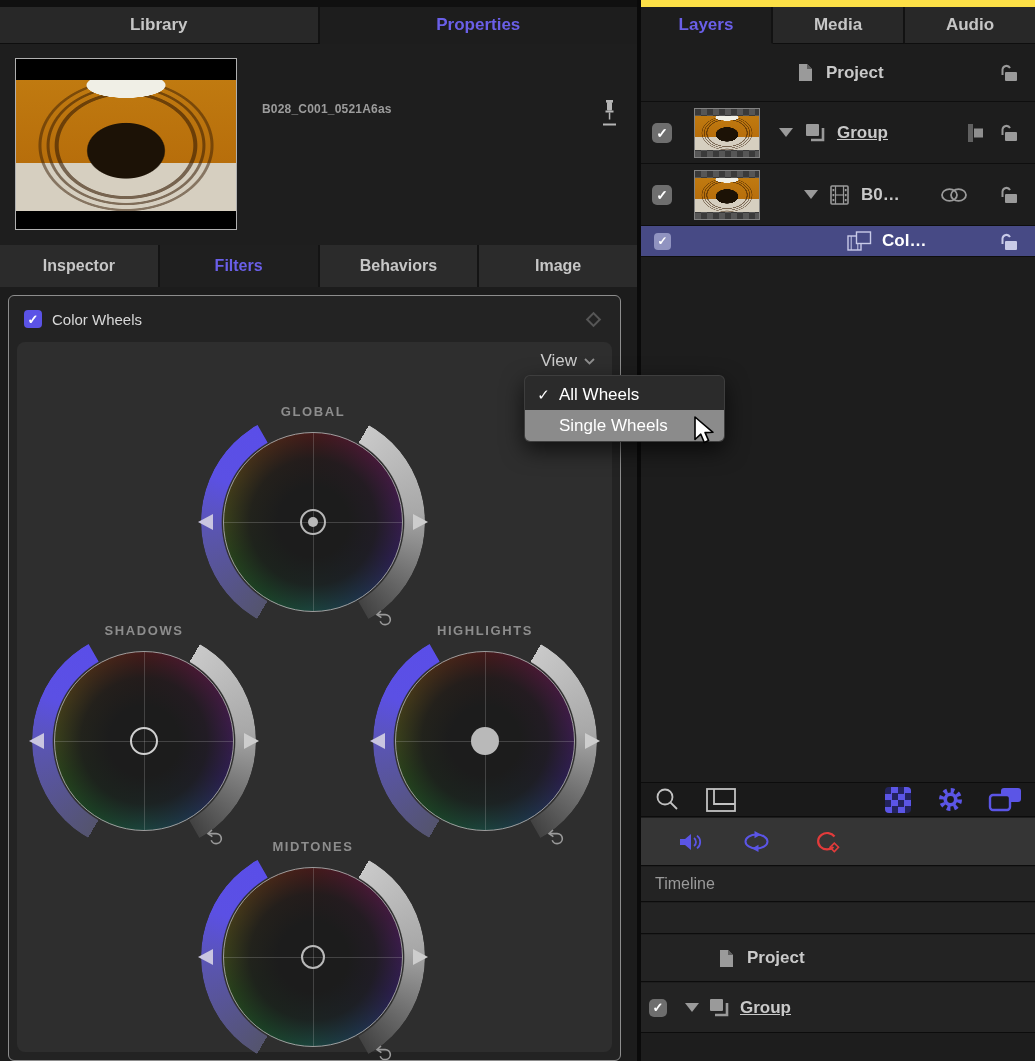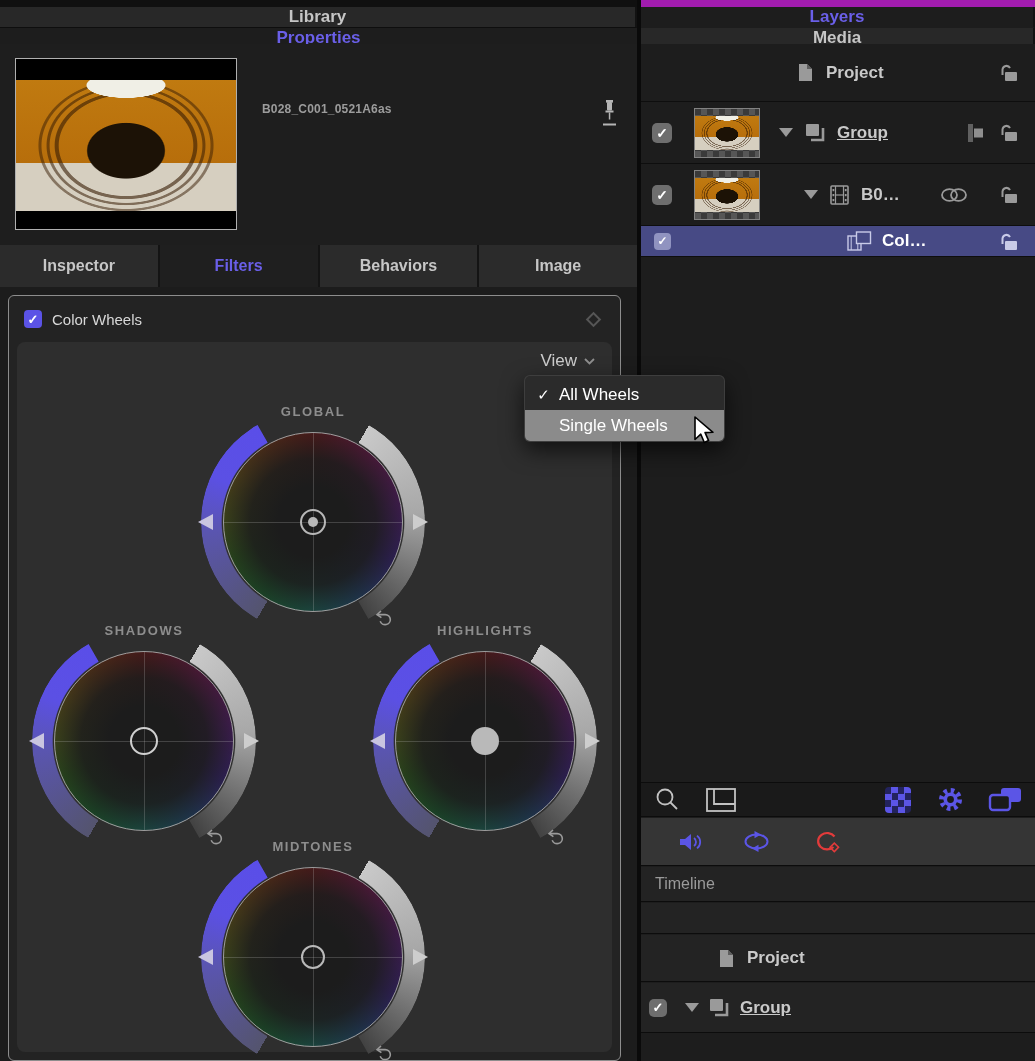--- a/index.html
+++ b/index.html
@@ -8,21 +8,21 @@
     width:1035px; height:1061px; position:relative; overflow:hidden;
     background:#141414; font-family:"Liberation Sans", sans-serif;
     color:#c9c9c9; -webkit-font-smoothing:antialiased;
   }
   .icon { display:inline-flex; align-items:center; justify-content:center; line-height:0; }
 
   
   .left-panel { position:absolute; left:0; top:0; width:637px; height:1061px; background:#1c1c1c; }
   .divider { position:absolute; left:637px; top:0; width:4px; height:1061px; background:#0a0a0a; }
 
-  .top-tabs { height:44px; display:flex; background:#101010; padding-top:7px;flex-direction:column; }
+  .top-tabs { height:44px; display:flex; background:#101010; padding-top:7px; }
   .top-tab {
     flex:1; display:flex; align-items:center; justify-content:center;
     background:#282828; color:#c6c6c6; font-size:17px; font-weight:700;
     border-right:2px solid #121212; border-bottom:1px solid #0e0e0e; cursor:default;
   }
   .top-tab:last-child { border-right:none; }
   .top-tab.active { background:#1d1d1d; color:#6a5fe8; border-bottom-color:transparent; }
 
   .preview { position:relative; height:201px; background:#1e1e1e; }
   .thumb {
@@ -120,21 +120,21 @@
     box-shadow:0 8px 22px rgba(0,0,0,0.65); overflow:hidden; padding-top:3px;
   }
   .menu-item { height:31px; display:flex; align-items:center; padding:0 10px; gap:7px; font-size:17px; color:#fff; }
   .menu-item .mi-check { width:17px; text-align:center; font-size:15px; }
   .menu-item.highlighted { background:#8b8b8b; }
 
   .cursor { position:absolute; left:692px; top:416px; z-index:60; }
 
   
   .right-panel { position:absolute; left:641px; top:0; width:394px; height:1061px; background:#1d1d1d; }
-  .r-tabs { height:44px; display:flex; background:#a21caf; padding-top:7px; }
+  .r-tabs { height:44px; display:flex; background:#fde047; padding-top:7px; }
 
   .row { position:absolute; left:0; width:394px; display:flex; align-items:center; border-bottom:1px solid #0e0e0e; background:#1d1d1d; }
   .row-project   { top:44px;  height:58px; }
   .row-group     { top:102px; height:62px; }
   .row-clip      { top:164px; height:62px; }
   .row-col       { top:226px; height:31px; background:#474a85; border-bottom:1px solid #0e0e0e; }
   .layers-filler { top:257px; height:525px; border-bottom:none; }
 
   .cb {
     width:20px; height:20px; border-radius:5px; background:#6e6e6e; color:#fff;

